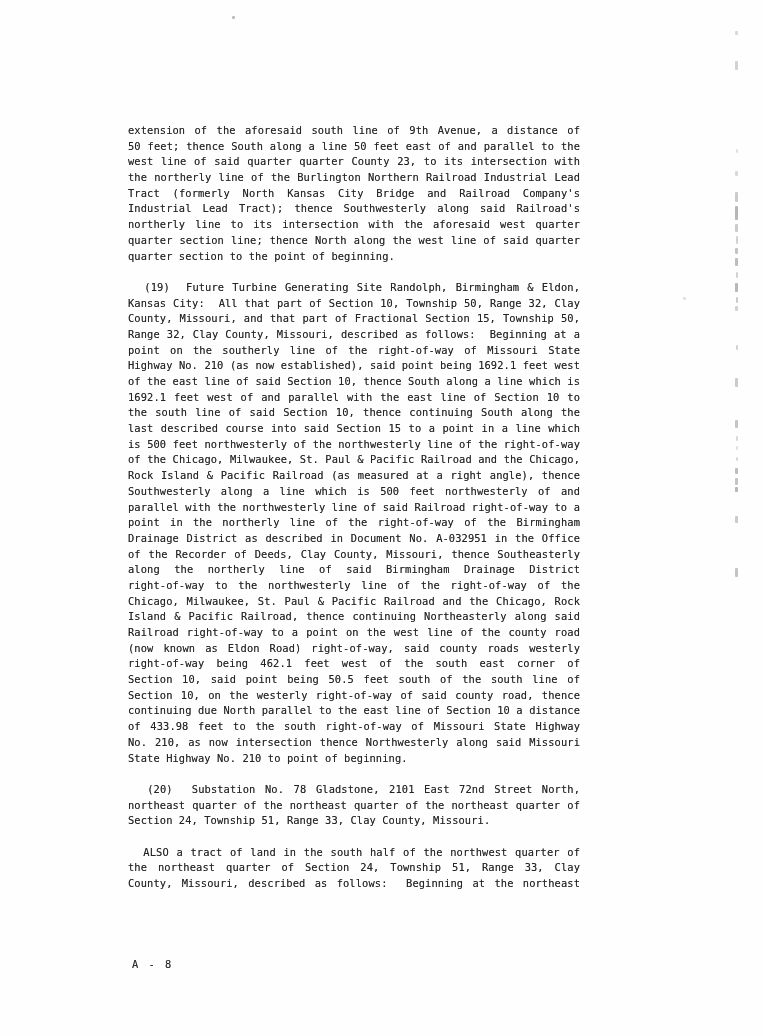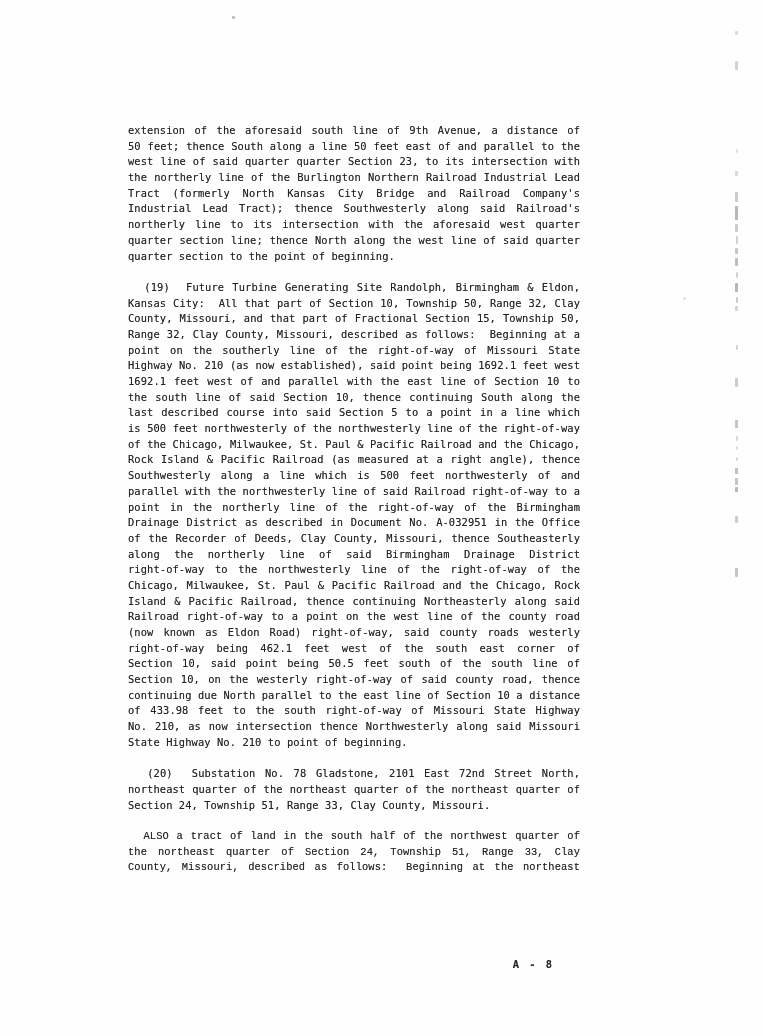--- a/index.html
+++ b/index.html
@@ -22,78 +22,78 @@
     width: 452px;
     font-size: 10.4px;
     line-height: 15.7px;
     color: #252527;
     text-shadow: 0 0 0.5px rgba(45,45,50,0.55);
     letter-spacing: 0.1px;
   }
   .para {
     margin: 0 0 15.7px 0;
   }
-  .para:last-child { margin-bottom: 0; font-family: Liberation Mono, monospace; }
+  .para:last-child { margin-bottom: 0; }
   .tline {
     height: 15.7px;
     text-align: justify;
     text-align-last: justify;
     white-space: normal;
   }
   .tline.flush {
     text-align-last: left;
   }
   .u {
     text-decoration-thickness: 1px;
     text-underline-offset: 2.5px;
   }
   .footer {
     position: absolute;
-    left: 124px;
+    left: 132px;
     top: 958px;
     width: 430px;
-    text-align: right;
+    text-align: left;
     font-size: 10.4px;
     color: #2a2a2c;
     text-shadow: 0 0 0.5px rgba(45,45,50,0.5);
     letter-spacing: 2px;
-    font-weight: bold;
   }
   .speck {
     position: absolute;
     background: #6d6d78;
     border-radius: 1px;
   }
 </style>
 </head>
 <body>
 
 <div class="page">
   <div class="text-block">
       <div class="para">
         <div class="tline">extension of the aforesaid south line of 9th Avenue, a distance of</div>
         <div class="tline">50 feet; thence South along a line 50 feet east of and parallel to the</div>
-        <div class="tline">west line of said quarter quarter Section 23, to its intersection with</div>
+        <div class="tline">west line of said quarter quarter County 23, to its intersection with</div>
         <div class="tline">the northerly line of the Burlington Northern Railroad Industrial Lead</div>
         <div class="tline">Tract (formerly North Kansas City Bridge and Railroad Company's</div>
         <div class="tline">Industrial Lead Tract); thence Southwesterly along said Railroad's</div>
         <div class="tline">northerly line to its intersection with the aforesaid west quarter</div>
         <div class="tline">quarter section line; thence North along the west line of said quarter</div>
         <div class="tline flush">quarter section to the point of beginning.</div>
       </div>
       <div class="para">
         <div class="tline"><span>&nbsp;&nbsp;(19)&nbsp; </span><span class="u">Future Turbine Generating Site Randolph, Birmingham &amp; Eldon,</span></div>
         <div class="tline"><span class="u">Kansas City:</span><span>&nbsp; All that part of Section 10, Township 50, Range 32, Clay</span></div>
         <div class="tline">County, Missouri, and that part of Fractional Section 15, Township 50,</div>
         <div class="tline">Range 32, Clay County, Missouri, described as follows:&nbsp; Beginning at a</div>
         <div class="tline">point on the southerly line of the right-of-way of Missouri State</div>
         <div class="tline">Highway No. 210 (as now established), said point being 1692.1 feet west</div>
+        <div class="tline">of the east line of said Section 10, thence South along a line which is</div>
         <div class="tline">1692.1 feet west of and parallel with the east line of Section 10 to</div>
         <div class="tline">the south line of said Section 10, thence continuing South along the</div>
-        <div class="tline">last described course into said Section 5 to a point in a line which</div>
+        <div class="tline">last described course into said Section 15 to a point in a line which</div>
         <div class="tline">is 500 feet northwesterly of the northwesterly line of the right-of-way</div>
         <div class="tline">of the Chicago, Milwaukee, St. Paul &amp; Pacific Railroad and the Chicago,</div>
         <div class="tline">Rock Island &amp; Pacific Railroad (as measured at a right angle), thence</div>
         <div class="tline">Southwesterly along a line which is 500 feet northwesterly of and</div>
         <div class="tline">parallel with the northwesterly line of said Railroad right-of-way to a</div>
         <div class="tline">point in the northerly line of the right-of-way of the Birmingham</div>
         <div class="tline">Drainage District as described in Document No. A-032951 in the Office</div>
         <div class="tline">of the Recorder of Deeds, Clay County, Missouri, thence Southeasterly</div>
         <div class="tline">along the northerly line of said Birmingham Drainage District</div>
         <div class="tline">right-of-way to the northwesterly line of the right-of-way of the</div>

